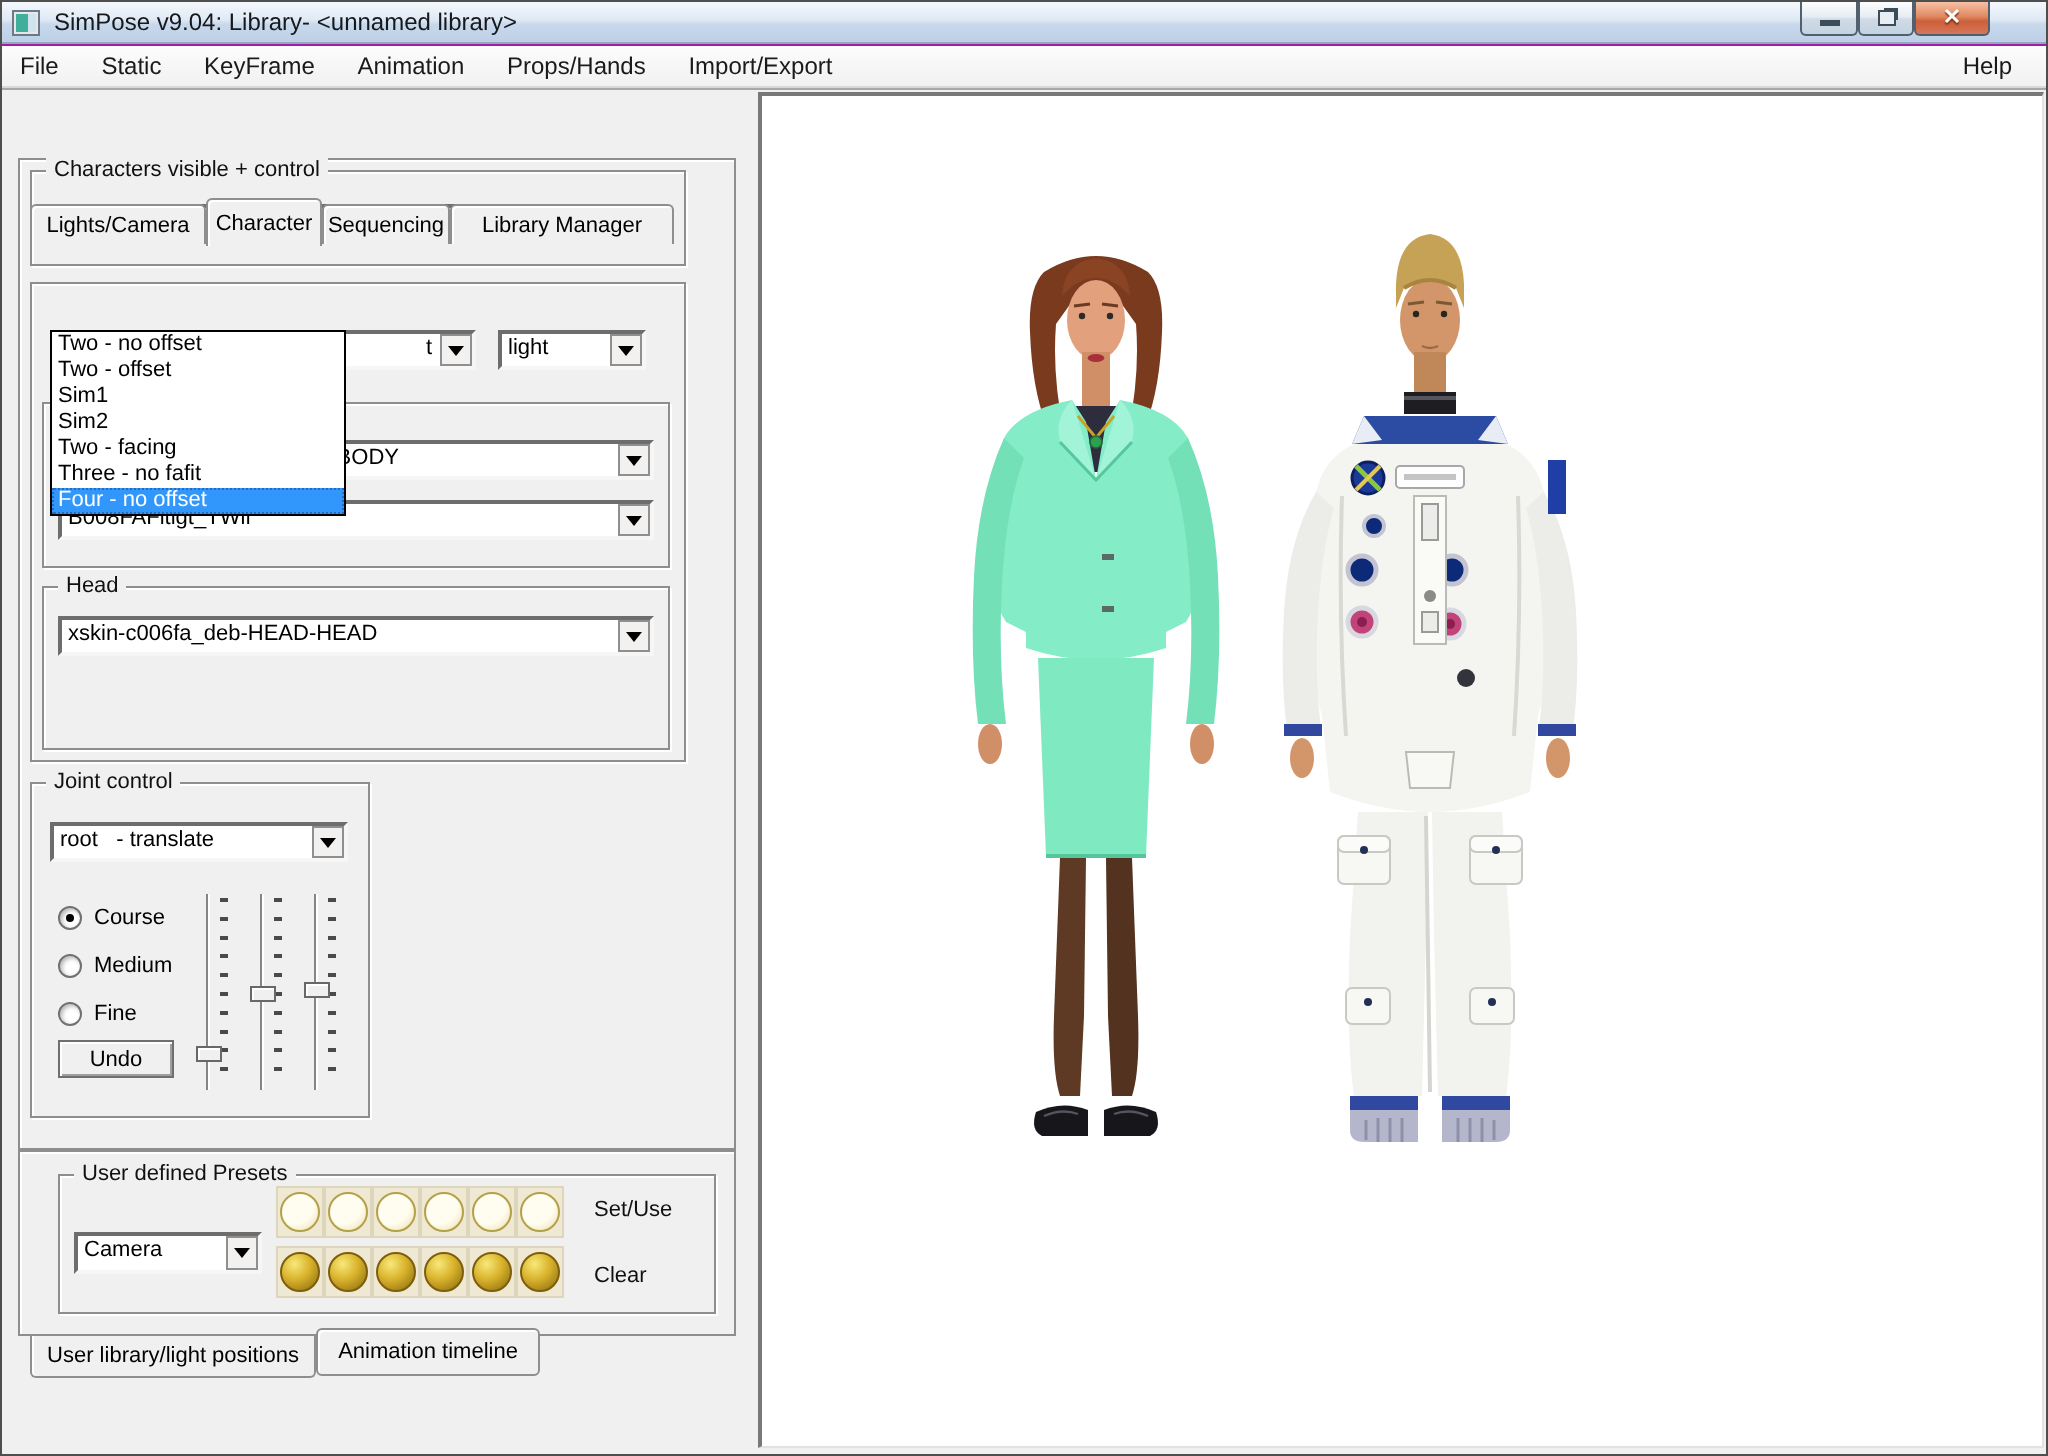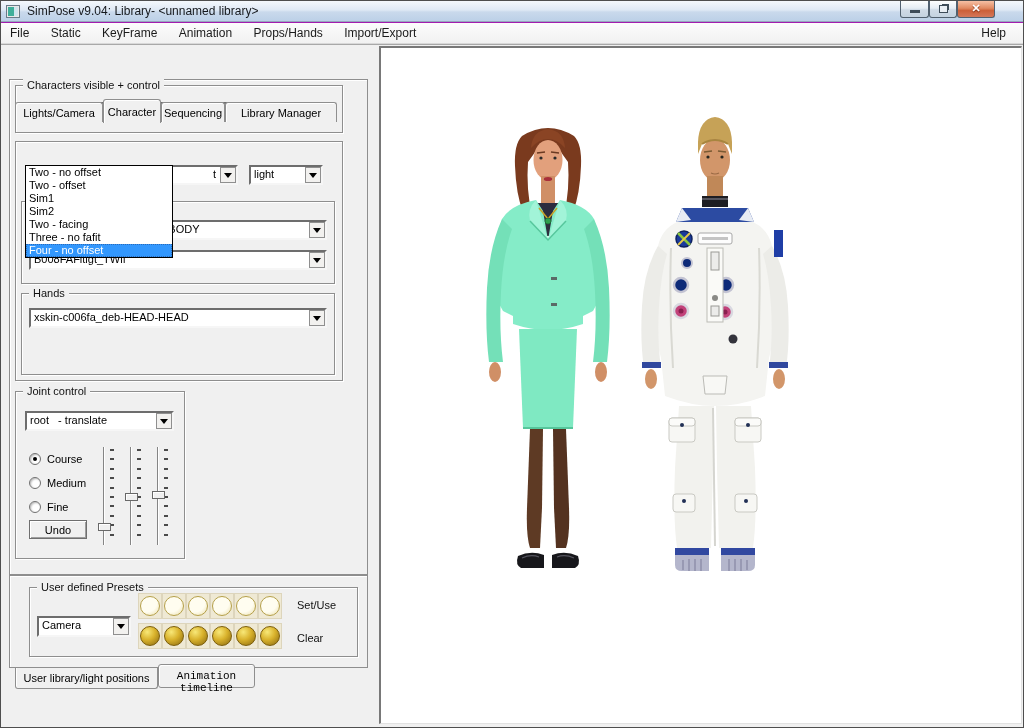--- a/index.html
+++ b/index.html
@@ -158,21 +158,21 @@
     <div class="combo" style="left:28px; top:175px; width:298px; height:20px;">
       <span class="cfield">xskin-b008fafit_01-PELVIS-BODY</span>
       <span class="cbtn"></span>
     </div>
     <div class="combo" style="left:28px; top:205px; width:298px; height:20px;">
       <span class="cfield">B008FAFitlgt_TWif</span>
       <span class="cbtn"></span>
     </div>
 
     <div class="groupbox" style="left:20px; top:248px; width:314px; height:82px;">
-      <span class="legend">Hands</span>
+      <span class="legend">Head</span>
     </div>
     <div class="combo" style="left:28px; top:263px; width:298px; height:20px;">
       <span class="cfield">xskin-c006fa_deb-HEAD-HEAD</span>
       <span class="cbtn"></span>
     </div>
 
     <div class="popup">
       <div class="pitem">Two - no offset</div>
       <div class="pitem">Two - offset</div>
       <div class="pitem">Sim1</div>
@@ -261,21 +261,21 @@
     <div class="tile gold" style="left:233px; top:578px;">
         <span class="c"></span>
       </div>
     <div class="tile gold" style="left:257px; top:578px;">
         <span class="c"></span>
       </div>
     <span class="lbl" style="left:296px; top:554px;">Set/Use</span>
     <span class="lbl" style="left:296px; top:587px;">Clear</span>
 
     <div class="btab btab1" style="left:14px; top:623px; width:143px; height:21px;">User library/light positions</div>
-    <div class="btab btab2" style="left:157px; top:619px; width:97px; height:24px;font-family:Liberation Mono, monospace;">Animation timeline</div>
+    <div class="btab btab2" style="left:157px; top:619px; width:112px; height:24px;">Animation timeline</div>
   </div>
 
   <div class="vp">
     <svg width="639" height="675" viewBox="0 0 639 675">
 
       <g>
 
         <path d="M141,88 Q167,72 193,88 Q201,96 200,118 Q199,146 192,164 L183,168 Q189,140 187,114 L177,100 L157,100 L147,114 Q145,140 151,168 L142,164 Q135,146 134,118 Q133,96 141,88 Z" fill="#7a3a1e"></path>
 
         <ellipse cx="167" cy="112" rx="14.5" ry="20" fill="#e2a07c"></ellipse>

